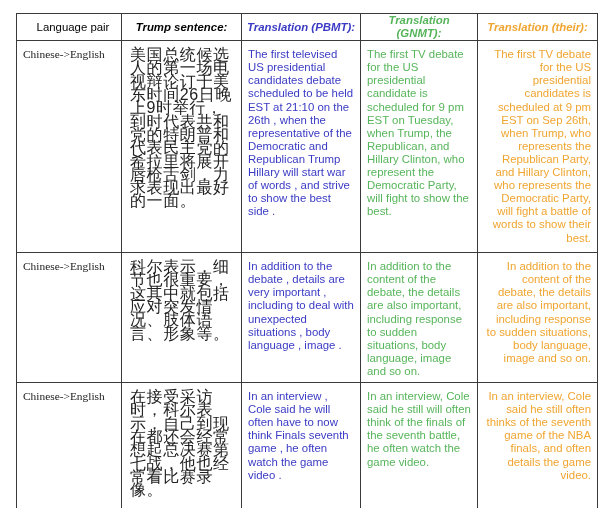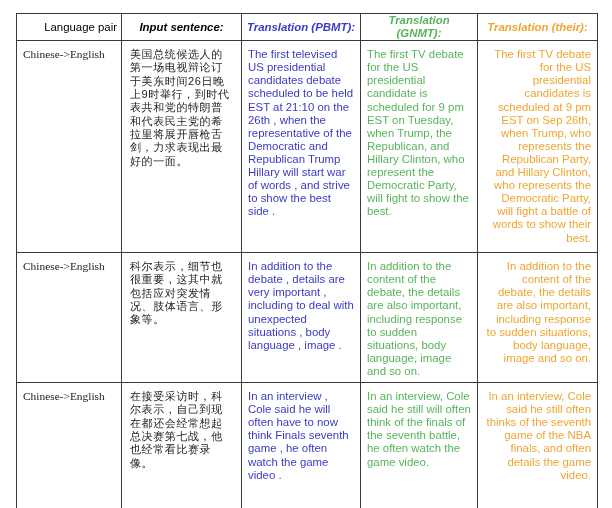--- a/index.html
+++ b/index.html
@@ -35,29 +35,29 @@
       height: 26px;
       font-weight: bold;
       font-style: italic;
       text-align: center;
       vertical-align: middle;
       padding: 0 4px;
     }
     th.plain {
       font-weight: normal;
       font-style: normal;
-      text-align: right;
+      text-align: center;
       padding-left: 12px;
     }
     td .cell {
       padding: 7px 6px 4px 6px;
     }
     td.zh .cell {
       padding: 7px 8px 4px 8px;
-      font-size: 11px;
+      font-size: 16px;
       line-height: 13.3px;
       letter-spacing: 0.6px;
       color: #222;
     }
     td.pair .cell {
       color: #222;
       padding-left: 6px;
       font-family: Liberation Serif, serif;
     }
     .pbmt { color: #3a3ac4; }
@@ -83,21 +83,21 @@
     <colgroup>
       <col class="c1">
         <col class="c2">
         <col class="c3">
         <col class="c4">
         <col class="c5">
     </colgroup>
     <thead>
       <tr>
         <th class="plain">Language pair</th>
-        <th>Input sentence:</th>
+        <th>Trump sentence:</th>
         <th class="hpbmt">Translation (PBMT):</th>
         <th class="hgnmt">Translation (GNMT):</th>
         <th class="hhuman">Translation (their):</th>
       </tr>
     </thead>
     <tbody>
       <tr class="r1">
         <td class="pair">
             <div class="cell">Chinese-&gt;English</div>
           </td>

